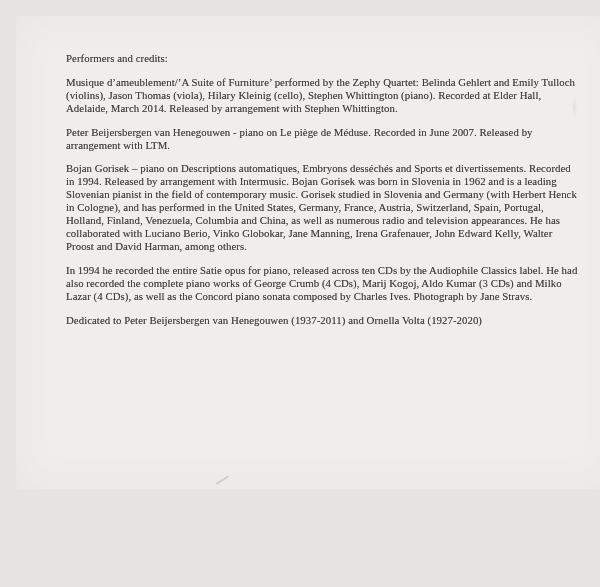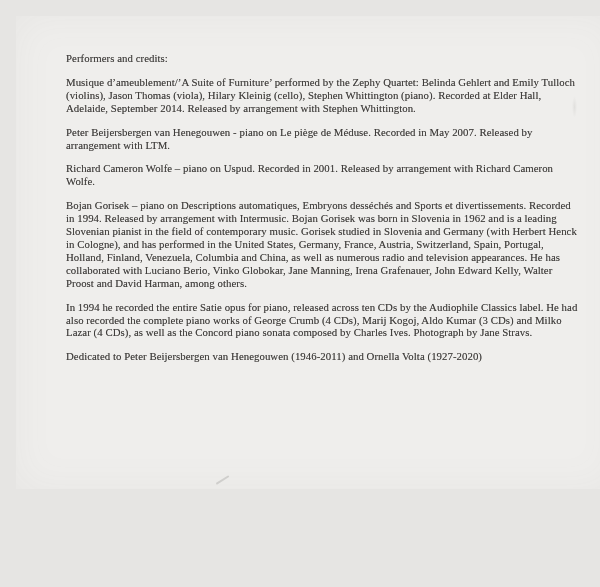--- a/index.html
+++ b/index.html
@@ -70,32 +70,31 @@
     background: radial-gradient(ellipse at center, rgba(120,118,114,0.12), rgba(120,118,114,0) 70%);
   }
 </style>
 </head>
 <body>
 
 <div class="scan-page">
 
   <p class="para">Performers and credits:</p>
 
-  <p class="para">Musique d’ameublement/’A Suite of Furniture’ performed by the Zephy Quartet: Belinda Gehlert and Emily Tulloch (violins), Jason Thomas (viola), Hilary Kleinig (cello), Stephen Whittington (piano). Recorded at Elder Hall, Adelaide, September 2014. Released by arrangement with Stephen Whittington.</p>
+  <p class="para">Musique d’ameublement/’A Suite of Furniture’ performed by the Zephy Quartet: Belinda Gehlert and Emily Tulloch (violins), Jason Thomas (viola), Hilary Kleinig (cello), Stephen Whittington (piano). Recorded at Elder Hall, Adelaide, March 2014. Released by arrangement with Stephen Whittington.</p>
 
-  <p class="para">Peter Beijersbergen van Henegouwen - piano on Le piège de Méduse. Recorded in May 2007. Released by arrangement with LTM.</p>
+  <p class="para">Peter Beijersbergen van Henegouwen - piano on Le piège de Méduse. Recorded in June 2007. Released by arrangement with LTM.</p>
 
-  <p class="para">Richard Cameron Wolfe – piano on Uspud. Recorded in 2001. Released by arrangement with Richard Cameron Wolfe.</p>
 
   <p class="para">Bojan Gorisek – piano on Descriptions automatiques, Embryons desséchés and Sports et divertissements. Recorded in 1994. Released by arrangement with Intermusic. Bojan Gorisek was born in Slovenia in 1962 and is a leading Slovenian pianist in the field of contemporary music. Gorisek studied in Slovenia and Germany (with Herbert Henck in Cologne), and has performed in the United States, Germany, France, Austria, Switzerland, Spain, Portugal, Holland, Finland, Venezuela, Columbia and China, as well as numerous radio and television appearances. He has collaborated with Luciano Berio, Vinko Globokar, Jane Manning, Irena Grafenauer, John Edward Kelly, Walter Proost and David Harman, among others.</p>
 
   <p class="para">In 1994 he recorded the entire Satie opus for piano, released across ten CDs by the Audiophile Classics label. He had also recorded the complete piano works of George Crumb (4 CDs), Marij Kogoj, Aldo Kumar (3 CDs) and Milko Lazar (4 CDs), as well as the Concord piano sonata composed by Charles Ives. Photograph by Jane Stravs.</p>
 
 
 
-  <p class="para last">Dedicated to Peter Beijersbergen van Henegouwen (1946-2011) and Ornella Volta (1927-2020)</p>
+  <p class="para last">Dedicated to Peter Beijersbergen van Henegouwen (1937-2011) and Ornella Volta (1927-2020)</p>
 
   <div class="artifact-scratch"></div>
   <div class="artifact-smudge"></div>
   <div class="edge-shadow"></div>
   <div class="vignette"></div>
 
 </div>
 
 </body></html>

